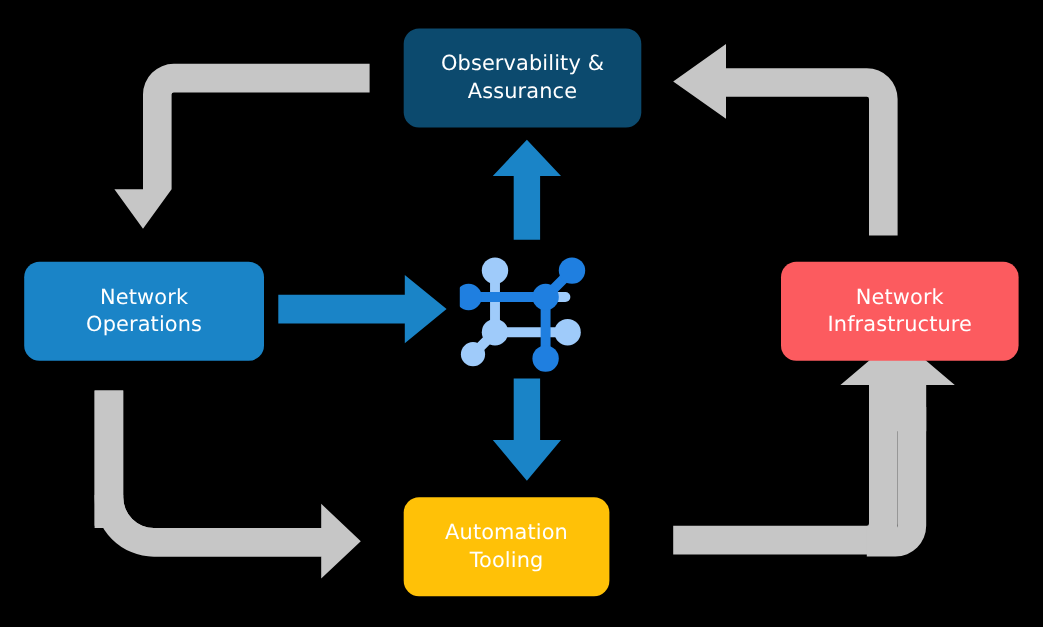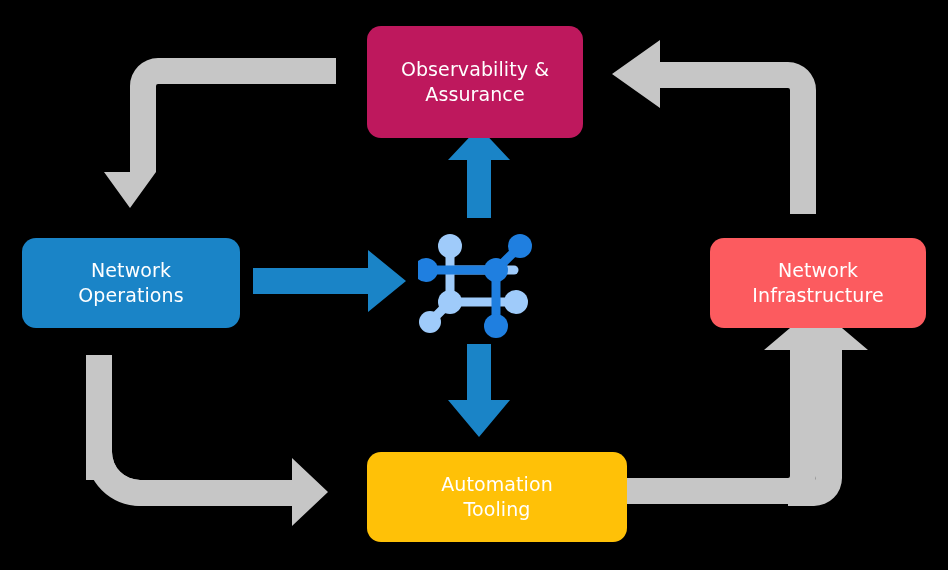--- a/index.html
+++ b/index.html
@@ -25,24 +25,24 @@
     color: #ffffff;
     font-size: 19px;
     line-height: 1.32;
     font-weight: 400;
     letter-spacing: 0.1px;
     box-sizing: border-box;
     padding: 4px 10px;
   }
   .node-label { white-space: pre-line; display: block; }
 
-  #box-observability { left: 367px; top: 26px;  width: 216px; height: 112px; background: #be185d; }
+  #box-observability { left: 367px; top: 26px;  width: 216px; height: 90px; background: #0c4a6e; }
   #box-network-ops   { left: 22px;  top: 238px; width: 218px; height: 90px; background: #1a84c7; }
   #box-network-infra { left: 710px; top: 238px; width: 216px; height: 90px; background: #fc5b5f; }
-  #box-automation    { left: 367px; top: 452px; width: 260px; height: 90px; background: #ffc107; }
+  #box-automation    { left: 367px; top: 452px; width: 187px; height: 90px; background: #ffc107; }
 
   .arrow-svg {
     position: absolute;
     left: 0;
     top: 0;
     width: 948px;
     height: 570px;
     pointer-events: none;
   }
   .hub-icon {

